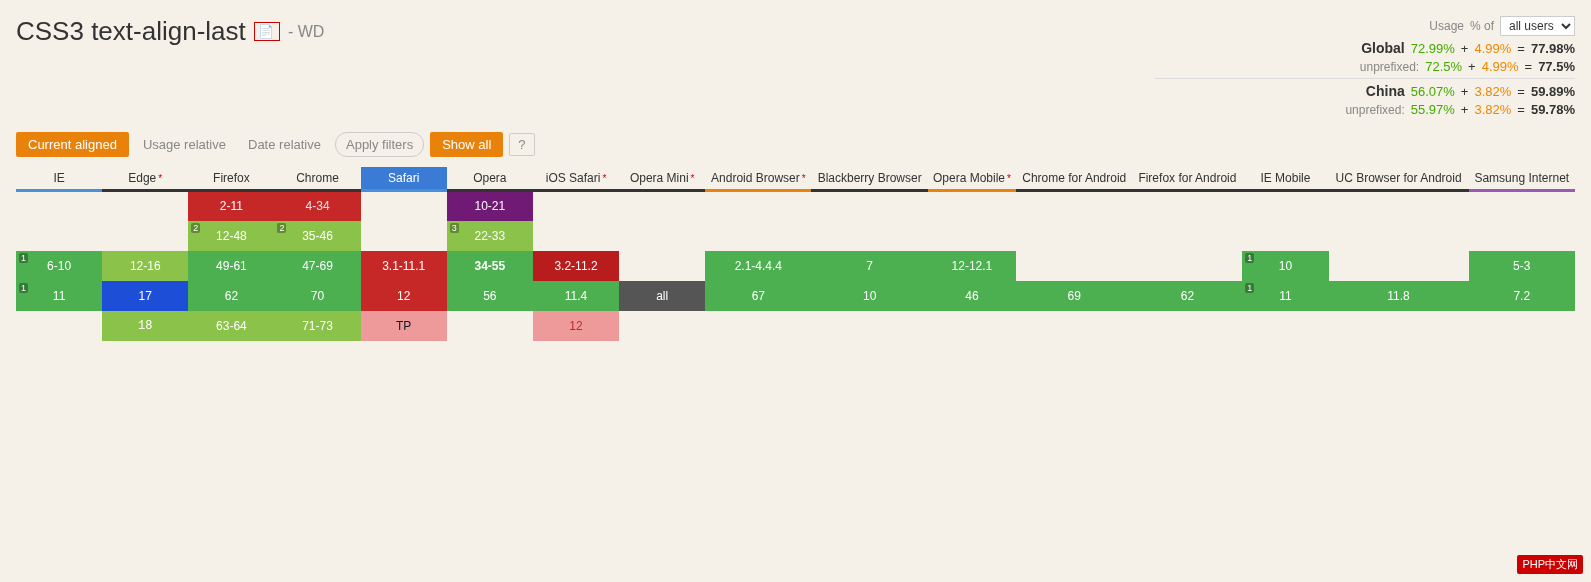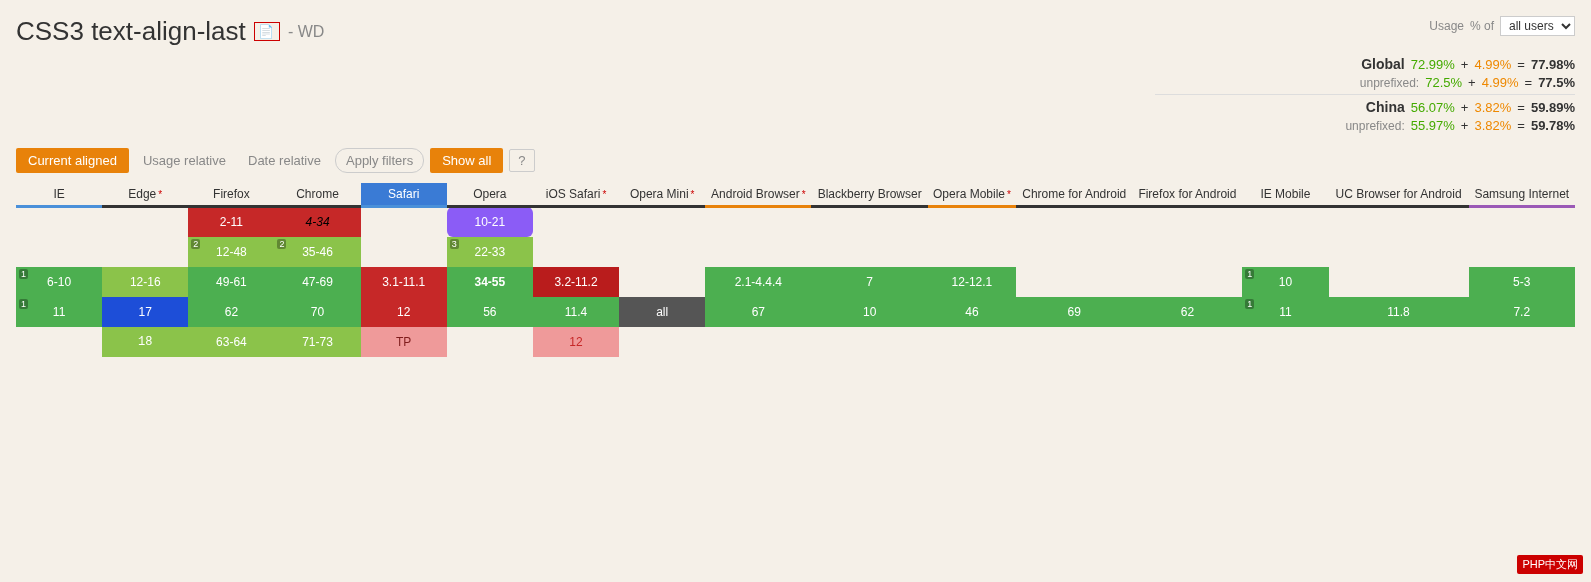--- a/index.html
+++ b/index.html
@@ -78,21 +78,21 @@
       font-weight: bold;
     }
     .stats-green { color: #4a0; }
     .stats-orange { color: #e80; }
     .stats-total { color: #333; font-weight: bold; }
     .stats-header {
       display: flex;
       align-items: center;
       gap: 6px;
       justify-content: flex-end;
-      margin-bottom: 20px;
+      margin-bottom: 4px;
     }
     .stats-header-label { color: #888; font-size: 12px; }
     .all-users-select {
       font-size: 12px;
       border: 1px solid #ccc;
       background: #fff;
       padding: 1px 4px;
       color: #333;
     }
     .filters-bar {
@@ -292,23 +292,23 @@
             <th style="border-bottom: 3px solid rgb(51, 51, 51);">IE Mobile</th>
             <th style="border-bottom: 3px solid rgb(51, 51, 51);">UC Browser for Android</th>
             <th style="border-bottom: 3px solid rgb(155, 89, 182);">Samsung Internet</th>
           </tr>
       </thead>
       <tbody id="browser-body">
       <tr>
             <td class="version-cell" style="background: transparent;"></td>
             <td class="version-cell" style="background: transparent;"></td>
             <td class="version-cell" style="background: rgb(198, 40, 40); color: rgb(255, 255, 255);">2-11</td>
-            <td class="version-cell" style="background: rgb(198, 40, 40); color: #000000; font-style: italic;">4-34</td>
-            <td class="version-cell" style="background: transparent;"></td>
-            <td class="version-cell" style="background: #8b5cf6; color: rgb(255, 255, 255); border-radius: 6px;">10-21</td>
+            <td class="version-cell" style="background: rgb(198, 40, 40); color: #e5e5e5;">4-34</td>
+            <td class="version-cell" style="background: transparent;"></td>
+            <td class="version-cell" style="background: #701a75; color: rgb(255, 255, 255);">10-21</td>
             <td class="version-cell" style="background: transparent;"></td>
             <td class="version-cell" style="background: transparent;"></td>
             <td class="version-cell" style="background: transparent;"></td>
             <td class="version-cell" style="background: transparent;"></td>
             <td class="version-cell" style="background: transparent;"></td>
             <td class="version-cell" style="background: transparent;"></td>
             <td class="version-cell" style="background: transparent;"></td>
             <td class="version-cell" style="background: transparent;"></td>
             <td class="version-cell" style="background: transparent;"></td>
             <td class="version-cell" style="background: transparent;"></td>
@@ -365,21 +365,21 @@
             <td class="version-cell" style="background: rgb(76, 175, 80); color: rgb(255, 255, 255);">62</td>
             <td class="version-cell" style="background: rgb(76, 175, 80); color: rgb(255, 255, 255);"><span class="cell-small-badge">1</span>11</td>
             <td class="version-cell" style="background: rgb(76, 175, 80); color: rgb(255, 255, 255);">11.8</td>
             <td class="version-cell" style="background: rgb(76, 175, 80); color: rgb(255, 255, 255);">7.2</td>
           </tr>
           <tr>
             <td class="version-cell" style="background: transparent;"></td>
             <td class="version-cell" style="background: rgb(139, 195, 74); color: rgb(255, 255, 255); font-family: Liberation Mono, monospace;">18</td>
             <td class="version-cell" style="background: rgb(139, 195, 74); color: rgb(255, 255, 255);">63-64</td>
             <td class="version-cell" style="background: rgb(139, 195, 74); color: rgb(255, 255, 255);">71-73</td>
-            <td class="version-cell" style="background: rgb(239, 154, 154); color: #7f1d1d;">TP</td>
+            <td class="version-cell" style="background: rgb(239, 154, 154); color: #0f172a;">TP</td>
             <td class="version-cell" style="background: transparent;"></td>
             <td class="version-cell" style="background: rgb(239, 154, 154); color: rgb(198, 40, 40);">12</td>
             <td class="version-cell" style="background: transparent;"></td>
             <td class="version-cell" style="background: transparent;"></td>
             <td class="version-cell" style="background: transparent;"></td>
             <td class="version-cell" style="background: transparent;"></td>
             <td class="version-cell" style="background: transparent;"></td>
             <td class="version-cell" style="background: transparent;"></td>
             <td class="version-cell" style="background: transparent;"></td>
             <td class="version-cell" style="background: transparent;"></td>

